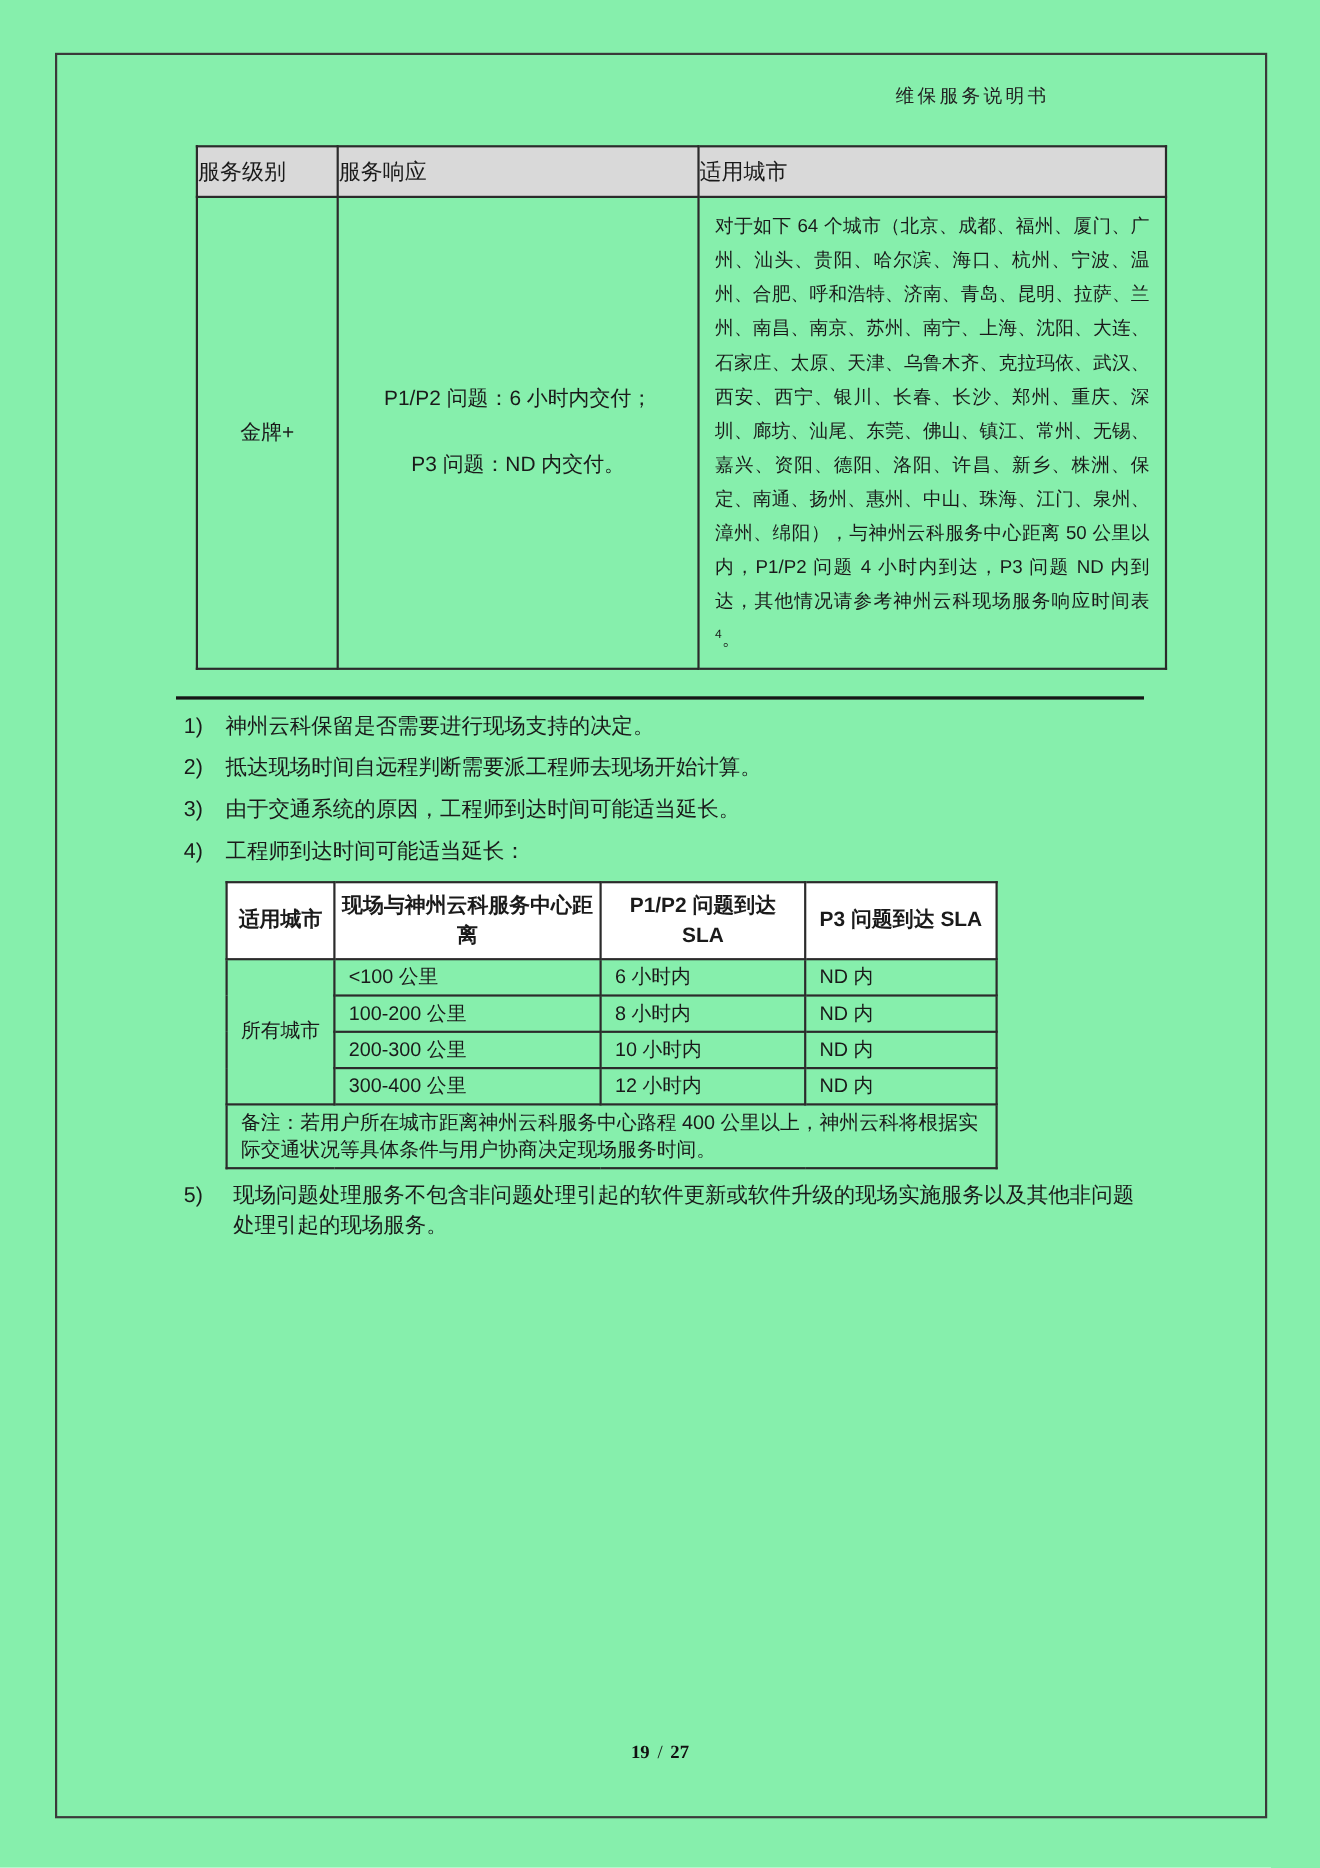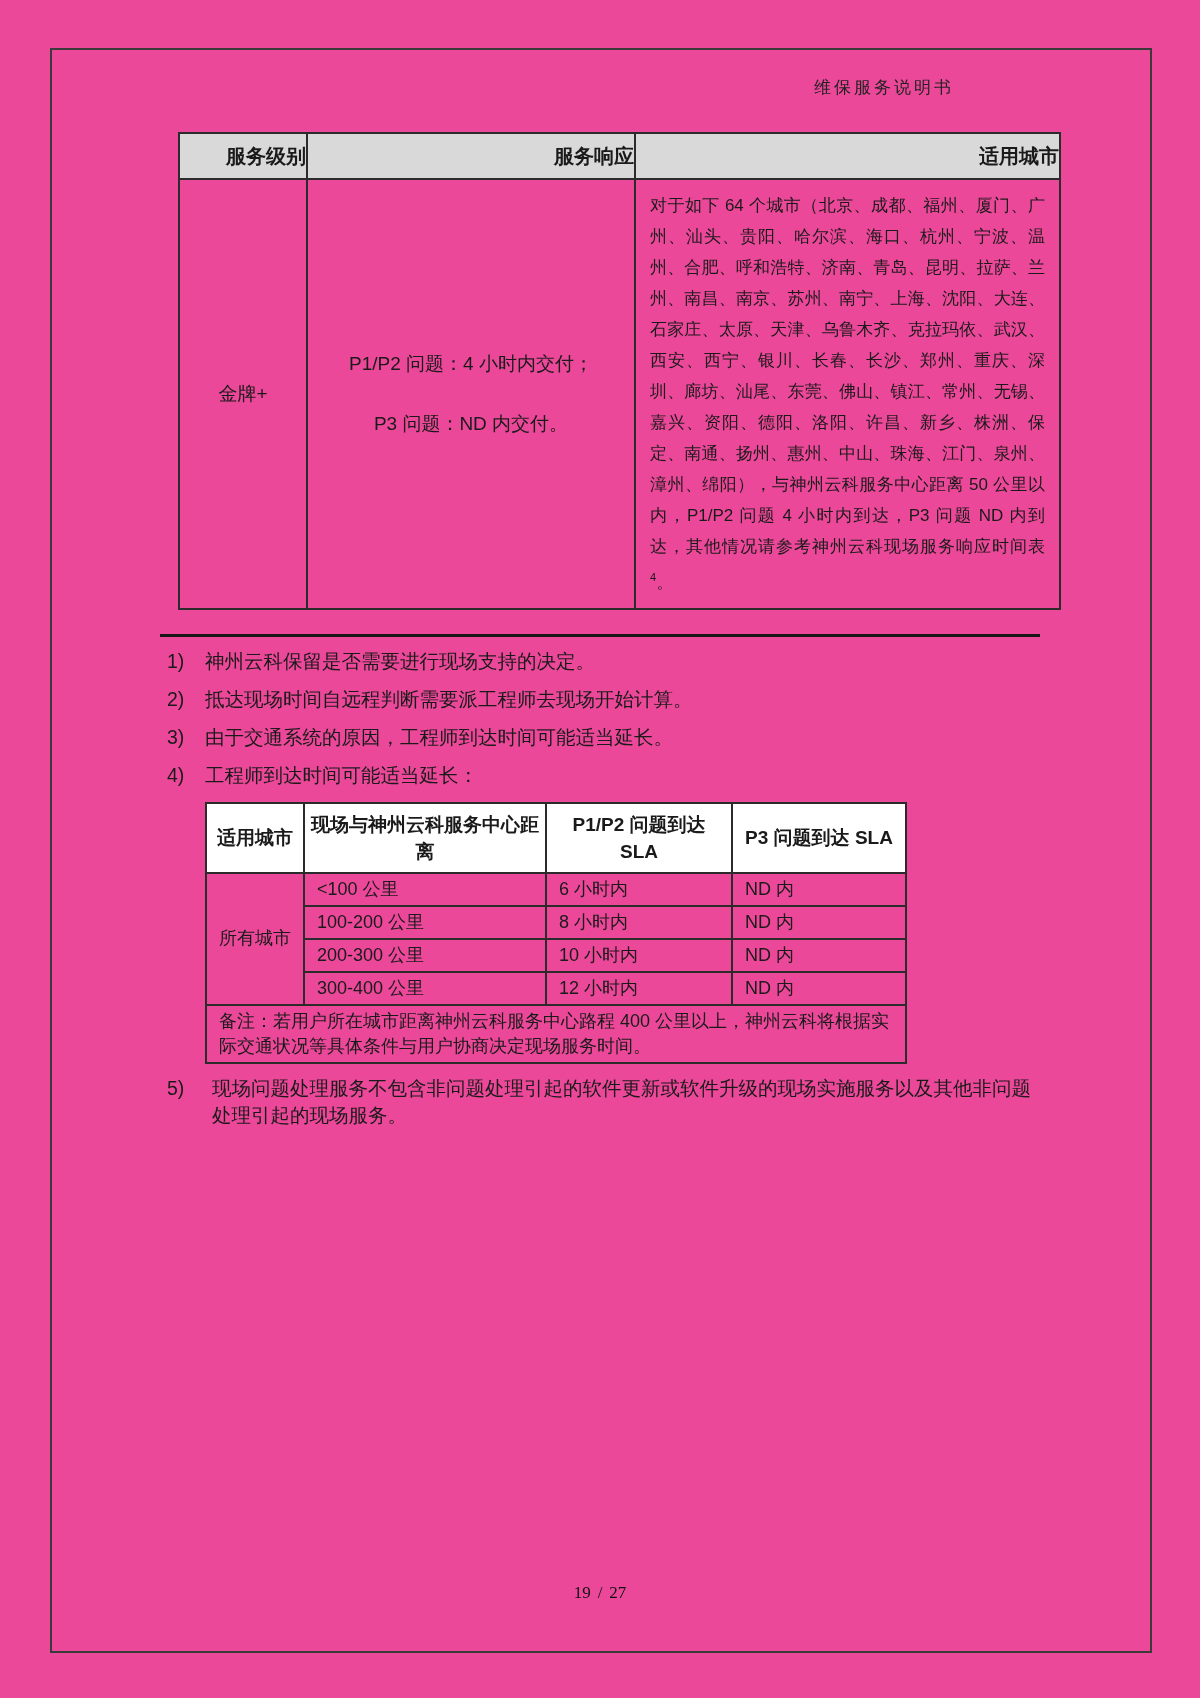--- a/index.html
+++ b/index.html
@@ -1,38 +1,38 @@
 <!DOCTYPE html>
 <html><head>
 <meta charset="utf-8">
 <style>
   * { margin:0; padding:0; box-sizing:border-box; }
   html,body { background:#ffffff; }
   .page {
-    position:relative; width:1200px; height:1698px; background:#ec4899;
+    position:relative; width:1200px; height:1698px; background:#86efac;
     font-family:"Liberation Sans", sans-serif; color:#1a1a1a; overflow:hidden;
   }
   .frame {
     position:absolute; left:50px; top:48px; width:1102px; height:1605px;
     border:2px solid #3a3a3a;
   }
   .doc-header {
     position:absolute; top:76px; right:246px;
     font-size:17px; letter-spacing:3px; color:#222;
   }
   .content { position:absolute; left:160px; top:132px; width:885px; }
 
   table { border-collapse:collapse; }
 
   
   .t1 { margin-left:18px; width:825px; table-layout:fixed; }
   .t1 th, .t1 td { border:2px solid #2b2b2b; }
   .t1 th {
-    background:#d9d9d9; font-size:20px; font-weight:bold;
-    height:46px; text-align:right; vertical-align:middle;
+    background:#d9d9d9; font-size:20px; font-weight:normal;
+    height:46px; text-align:left; vertical-align:middle;
   }
   .th-level  { width:128px; }
   .th-resp   { width:328px; }
   .th-cities { width:425px; }
   .c-level { text-align:center; vertical-align:middle; font-size:19px;margin-left:44px; }
   .c-resp  {
     text-align:center; vertical-align:middle;
     font-size:19px; line-height:30px; padding:10px 14px;
   }
   .c-resp p:first-child { margin-bottom:30px; }
@@ -62,21 +62,21 @@
   .t2 td { font-size:18px; line-height:25px; padding:3px 12px; vertical-align:middle; }
   .t2-label { text-align:left; font-size:19px; padding:0 4px; }
   .t2-remark { font-size:18px; line-height:30px; padding:6px 12px; }
 
   .closing { margin-top:14px; font-size:19.5px; line-height:27px; }
 
   .doc-footer {
     position:absolute; top:1583px; left:0; width:100%; text-align:center;
     font-family:"Liberation Serif", serif; font-size:17px; color:#111;
   }
-  .doc-footer .pg { font-weight:normal; }
+  .doc-footer .pg { font-weight:bold; }
   .doc-footer .sep { font-weight:normal; margin:0 7px; }
 </style>
 </head>
 <body>
 
 <div class="page">
   <div class="frame"></div>
 
   <div class="doc-header">维保服务说明书</div>
 
@@ -87,21 +87,21 @@
         <tr>
           <th class="th-level">服务级别</th>
           <th class="th-resp">服务响应</th>
           <th class="th-cities">适用城市</th>
         </tr>
       </thead>
       <tbody>
         <tr>
           <td class="c-level">金牌+</td>
           <td class="c-resp">
-            <p>P1/P2 问题：4 小时内交付；</p>
+            <p>P1/P2 问题：6 小时内交付；</p>
             <p>P3 问题：ND 内交付。</p>
           </td>
           <td class="c-cities"><span>对于如下 64 个城市（北京、成都、福州、厦门、广州、汕头、贵阳、哈尔滨、海口、杭州、宁波、温州、合肥、呼和浩特、济南、青岛、昆明、拉萨、兰州、南昌、南京、苏州、南宁、上海、沈阳、大连、石家庄、太原、天津、乌鲁木齐、克拉玛依、武汉、西安、西宁、银川、长春、长沙、郑州、重庆、深圳、廊坊、汕尾、东莞、佛山、镇江、常州、无锡、嘉兴、资阳、德阳、洛阳、许昌、新乡、株洲、保定、南通、扬州、惠州、中山、珠海、江门、泉州、漳州、绵阳），与神州云科服务中心距离 50 公里以内，P1/P2 问题 4 小时内到达，P3 问题 ND 内到达，其他情况请参考神州云科现场服务响应时间表 </span><sup>4</sup><span>。</span></td>
         </tr>
       </tbody>
     </table>
 
     <div class="divider"></div>
 
 

